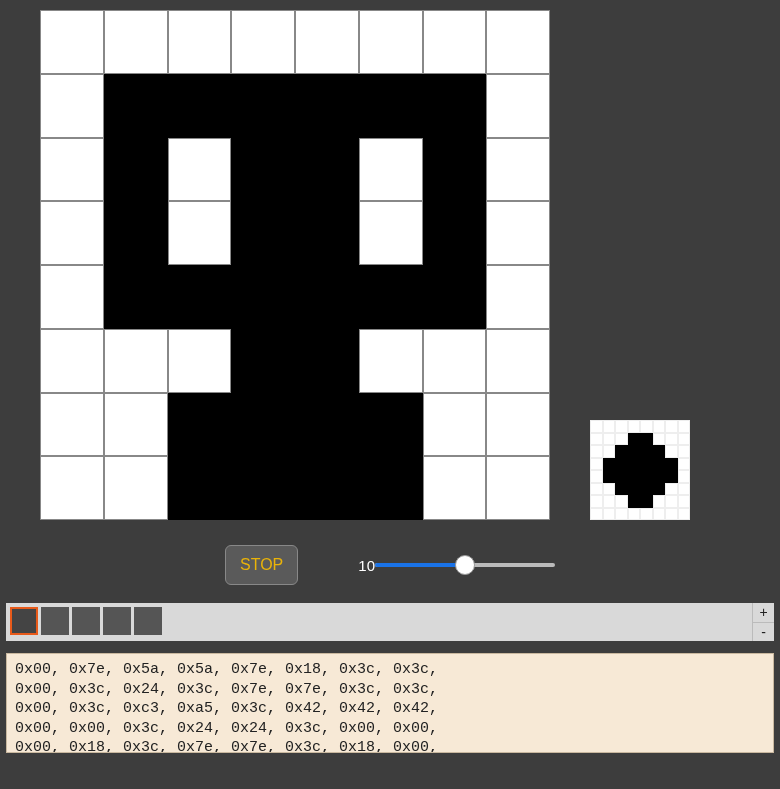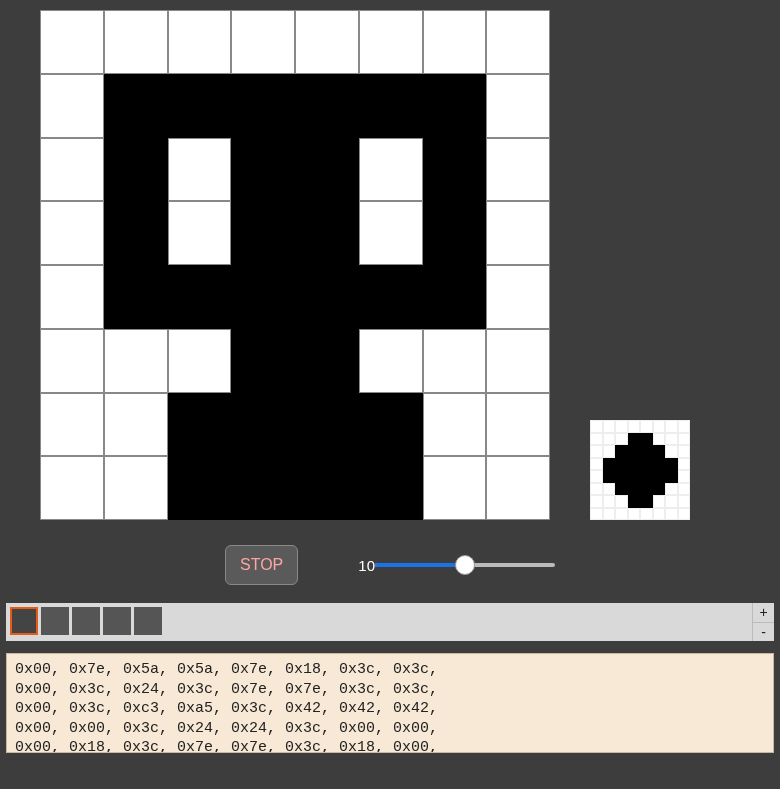--- a/index.html
+++ b/index.html
@@ -48,21 +48,21 @@
 
   .controls {
     display: flex;
     align-items: center;
     justify-content: center;
     gap: 60px;
     padding: 25px 0 18px 0;
   }
   .stop-btn {
     background: #5a5a5a;
-    color: #fca5a5;
+    color: #eab308;
     border: 1px solid #888;
     border-radius: 6px;
     padding: 10px 14px;
     font-size: 16px;
     cursor: pointer;
   }
   .slider-wrap {
     display: flex;
     align-items: center;
     color: #fff;

